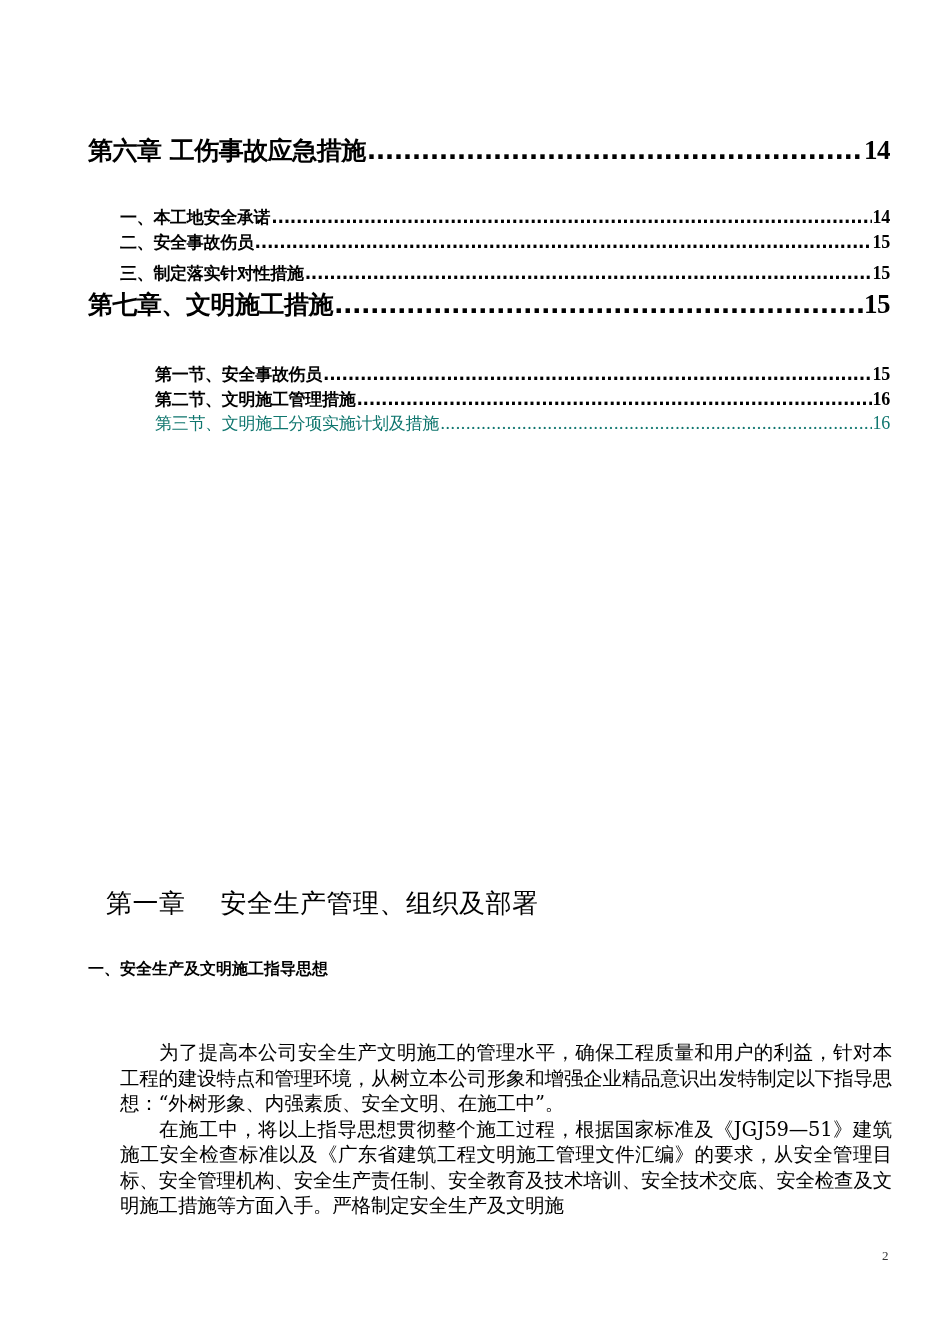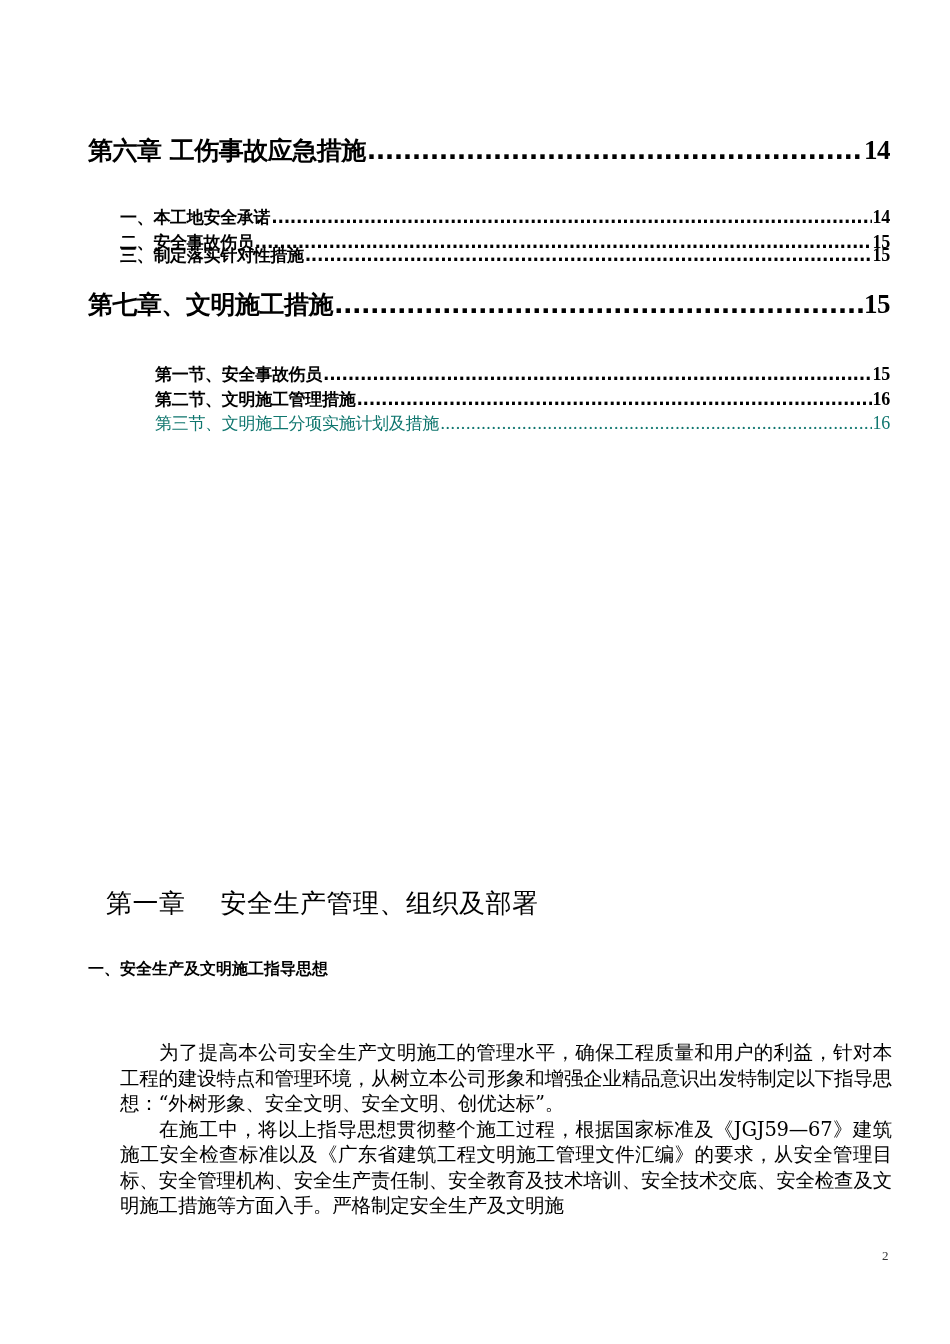--- a/index.html
+++ b/index.html
@@ -124,21 +124,21 @@
 <div class="toc-line sub" style="top:206px;">
   <span class="label">一、本工地安全承诺</span>
   <span class="leader"></span>
   <span class="page">14</span>
 </div>
 <div class="toc-line sub" style="top:231px;">
   <span class="label">二、安全事故伤员</span>
   <span class="leader"></span>
   <span class="page">15</span>
 </div>
-<div class="toc-line sub" style="top:244px;">
+<div class="toc-line sub" style="top:262px;">
   <span class="label">三、制定落实针对性措施</span>
   <span class="leader"></span>
   <span class="page">15</span>
 </div>
 
 <div class="toc-line chapter" style="top:288px;">
   <span class="label">第七章、文明施工措施</span>
   <span class="leader"></span>
   <span class="page">15</span>
 </div>
@@ -156,17 +156,17 @@
 <div class="toc-line sec plain" style="top:412px;">
   <span class="label">第三节、文明施工分项实施计划及措施</span>
   <span class="leader"></span>
   <span class="page">16</span>
 </div>
 
 <div class="h1">第一章    安全生产管理、组织及部署</div>
 <div class="h2">一、安全生产及文明施工指导思想</div>
 
 <div class="body-text">
-  <p>为了提高本公司安全生产文明施工的管理水平，确保工程质量和用户的利益，针对本工程的建设特点和管理环境，从树立本公司形象和增强企业精品意识出发特制定以下指导思想：“外树形象、安全文明、安全文明、创优达标”。</p>
-  <p>在施工中，将以上指导思想贯彻整个施工过程，根据国家标准及《JGJ59—67》建筑施工安全检查标准以及《广东省建筑工程文明施工管理文件汇编》的要求，从安全管理目标、安全管理机构、安全生产责任制、安全教育及技术培训、安全技术交底、安全检查及文明施工措施等方面入手。严格制定安全生产及文明施</p>
+  <p>为了提高本公司安全生产文明施工的管理水平，确保工程质量和用户的利益，针对本工程的建设特点和管理环境，从树立本公司形象和增强企业精品意识出发特制定以下指导思想：“外树形象、内强素质、安全文明、在施工中”。</p>
+  <p>在施工中，将以上指导思想贯彻整个施工过程，根据国家标准及《JGJ59—51》建筑施工安全检查标准以及《广东省建筑工程文明施工管理文件汇编》的要求，从安全管理目标、安全管理机构、安全生产责任制、安全教育及技术培训、安全技术交底、安全检查及文明施工措施等方面入手。严格制定安全生产及文明施</p>
 </div>
 
 <div class="page-number">2</div>
 
 </body></html>

